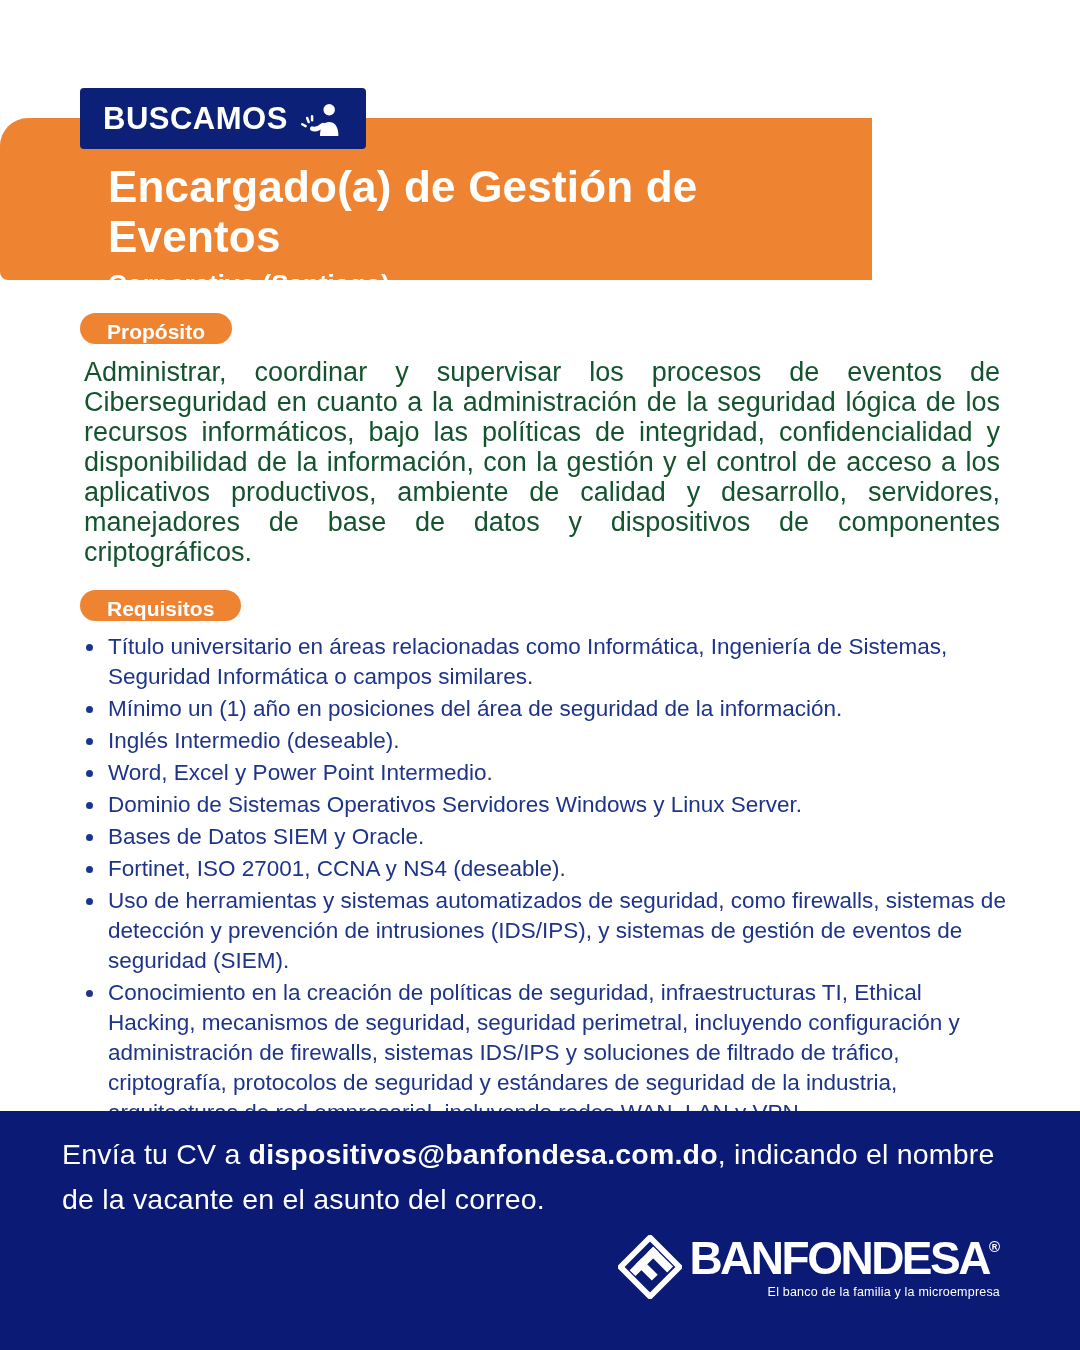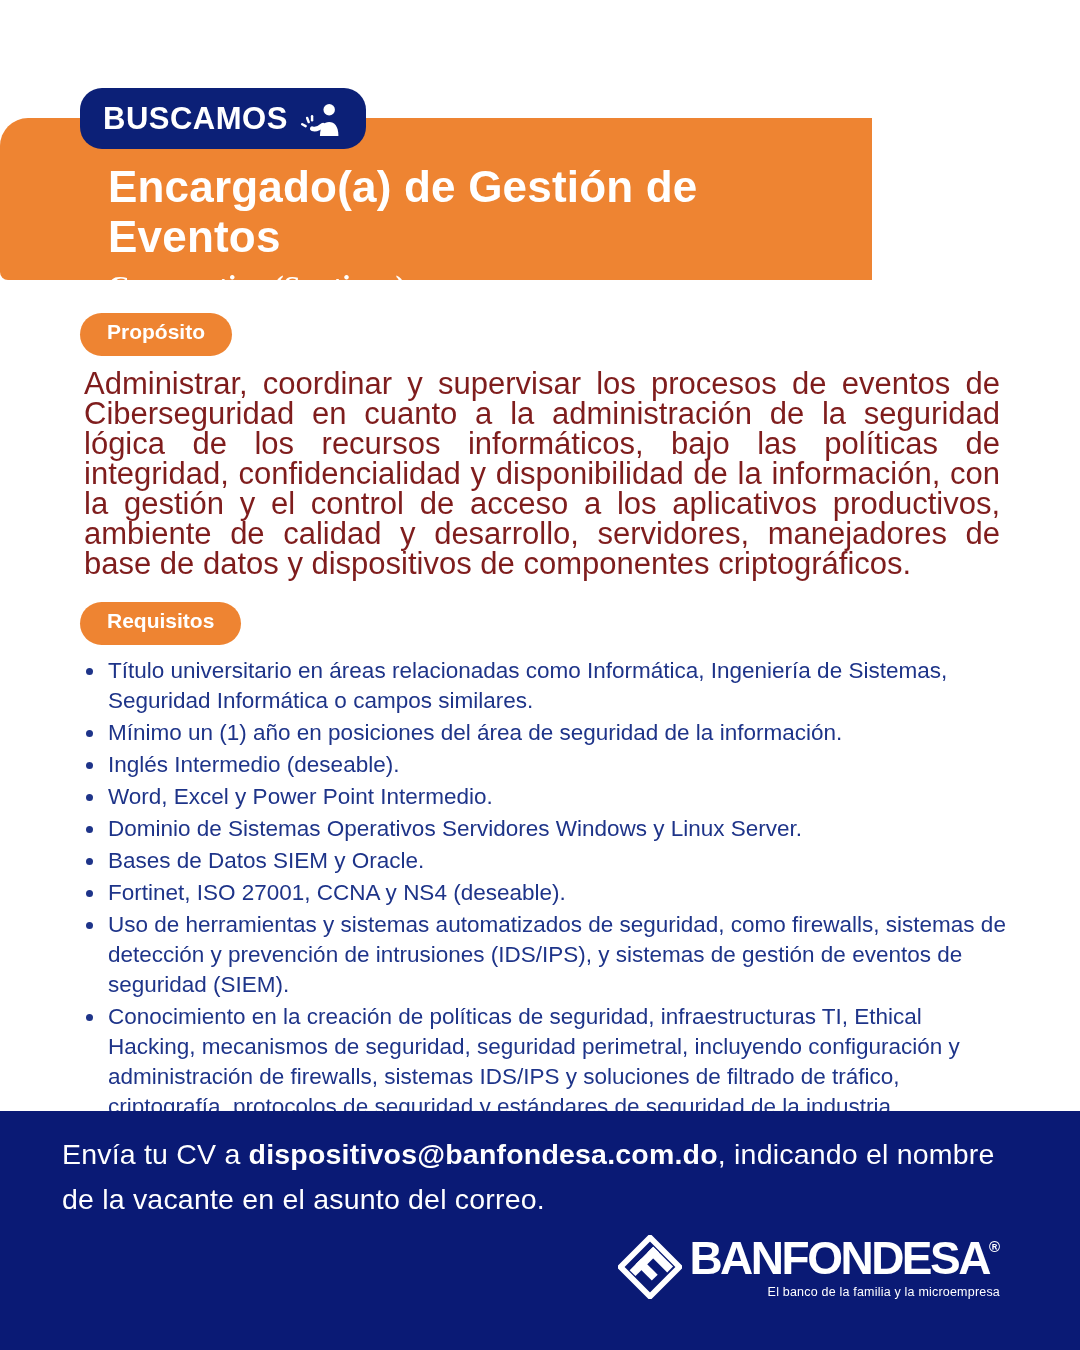--- a/index.html
+++ b/index.html
@@ -17,50 +17,50 @@
   .hero-banner {
     position: absolute;
     left: 0; top: 118px;
     width: 872px; height: 162px;
     background: #EE8432;
     border-radius: 28px 0 0 8px;
     padding: 44px 30px 0 108px;
     color: #ffffff;
   }
   .hero-title { font-size: 44px; font-weight: 700; line-height: 1.13; letter-spacing: 0.2px; }
-  .hero-subtitle { font-size: 30px; font-weight: 700; margin-top: 8px; font-family: Liberation Serif, serif; }
+  .hero-subtitle { font-size: 26px; font-weight: 700; margin-top: 8px; }
 
   .badge {
     position: absolute;
     left: 80px; top: 88px;
     height: 61px;
     background: #0C2077;
-    border-radius: 22px;
+    border-radius: 4px;
     display: flex; align-items: center; gap: 13px;
     padding: 0 24px 0 23px;
     color: #ffffff;
   }
   .badge-label { font-size: 31px; font-weight: 700; letter-spacing: 0.5px; }
   .badge-icon { width: 41px; height: 33px; margin-top: 2px; }
 
   
   .content { position: absolute; left: 80px; top: 313px; width: 936px; }
   .pill {
     display: inline-block;
     background: #EE8432;
     color: #ffffff;
     font-size: 21px; font-weight: 700;
-    padding: 7px 27px 12px;
+    padding: 7px 27px 0;
     border-radius: 22px;
   }
   .purpose {
     margin: 13px 0 0 4px;
     width: 916px;
-    color: #7f1d1d;
-    font-size: 31px;
+    color: #14532d;
+    font-size: 27px;
     line-height: 30px;
     text-align: justify;
   }
   .pill-requisitos { margin-top: 23px; }
   .req-list {
     margin: 11px 0 0 0;
     padding-left: 26px;
     width: 934px;
     color: #1E3489;
     font-size: 22.5px;

